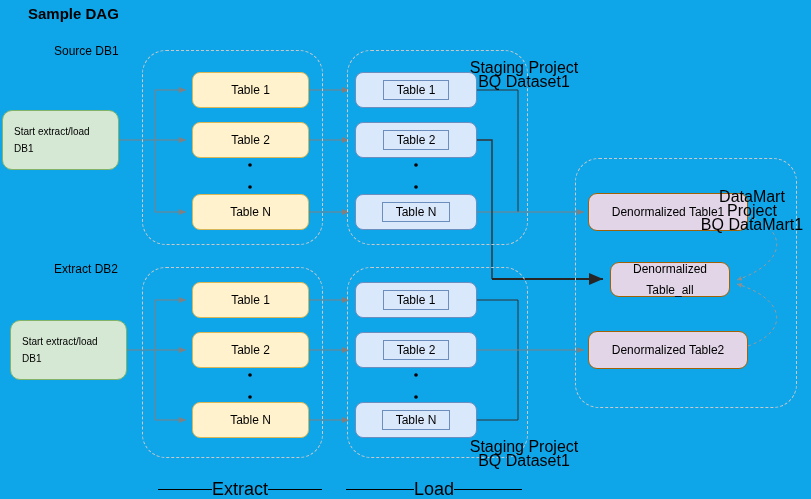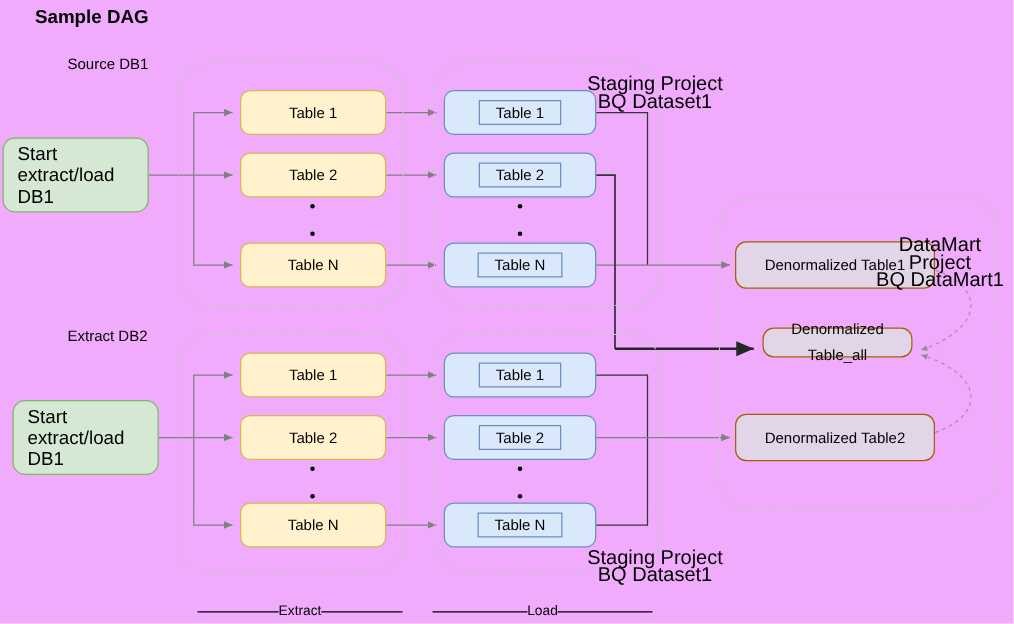--- a/index.html
+++ b/index.html
@@ -1,32 +1,32 @@
 <!DOCTYPE html>
 <html><head>
 <meta charset="utf-8">
 <style>
   html,body{margin:0;padding:0;background:#ffffff;}
   body{font-family:"Liberation Sans", sans-serif; color:#000;}
-  .canvas{position:relative;width:811px;height:499px;background:#f0abfc;overflow:hidden;}
+  .canvas{position:relative;width:811px;height:499px;background:#0ea5e9;overflow:hidden;}
   .title{position:absolute;left:28px;top:5px;font-size:15px;font-weight:bold;}
   .srclbl{position:absolute;font-size:12px;}
   .container{position:absolute;border:1px dashed #c9c9c9;border-radius:24px;box-sizing:border-box;}
   .node{position:absolute;display:flex;align-items:center;justify-content:center;
         font-size:12px;text-align:center;box-sizing:border-box;}
   .green{background:#d5e8d4;border:1px solid #82b366;border-radius:10px;
          justify-content:flex-start;text-align:left;padding-left:11px;
-         font-size:15px;line-height:17px;white-space:pre-line;}
+         font-size:10px;line-height:17px;white-space:pre-line;}
   .yellow{background:#fff2cc;border:1px solid #d6b656;border-radius:8px;}
   .blue{background:#dae8fc;border:1px solid #6c8ebf;border-radius:8px;}
   .blue .inner{border:1px solid #6c8ebf;padding:2px 13px;}
   .purple{background:#e1d5e7;border:1px solid #a16207;border-radius:9px;white-space:pre-line;}
   .tall{line-height:21px;}
   .lbl{position:absolute;font-size:16px;line-height:14px;white-space:pre-line;text-align:center;}
-  .stage{position:absolute;display:flex;align-items:center;height:18px;font-size:11px;}
+  .stage{position:absolute;display:flex;align-items:center;height:18px;font-size:18px;}
   .stage .rule{flex:1;border-top:1px solid #000;height:0;}
   svg.wires{position:absolute;left:0;top:0;}
 </style>
 </head>
 <body>
 
 <div class="canvas">
 
   <svg class="wires" width="811" height="499">
     <defs>
@@ -128,21 +128,21 @@
       <span class="inner">Table 1</span>
     </div>
   <div class="node blue" style="left:355px;top:332px;width:122px;height:36px;">
       <span class="inner">Table 2</span>
     </div>
   <div class="node blue" style="left:355px;top:402px;width:122px;height:36px;">
       <span class="inner">Table N</span>
     </div>
 
   <div class="node purple" style="left:588px;top:193px;width:160px;height:38px;">Denormalized Table1</div>
-  <div class="node purple tall" style="left:610px;top:262px;width:120px;height:24px;">Denormalized
+  <div class="node purple tall" style="left:610px;top:262px;width:120px;height:35px;">Denormalized
 Table_all</div>
   <div class="node purple" style="left:588px;top:331px;width:160px;height:38px;">Denormalized Table2</div>
 
   <div class="lbl" style="left:468px;top:61px;width:112px;">Staging Project
 BQ Dataset1</div>
   <div class="lbl" style="left:468px;top:440px;width:112px;">Staging Project
 BQ Dataset1</div>
   <div class="lbl" style="left:698px;top:153px;width:108px;margin-top:37px;">DataMart Project
 BQ DataMart1</div>
 

